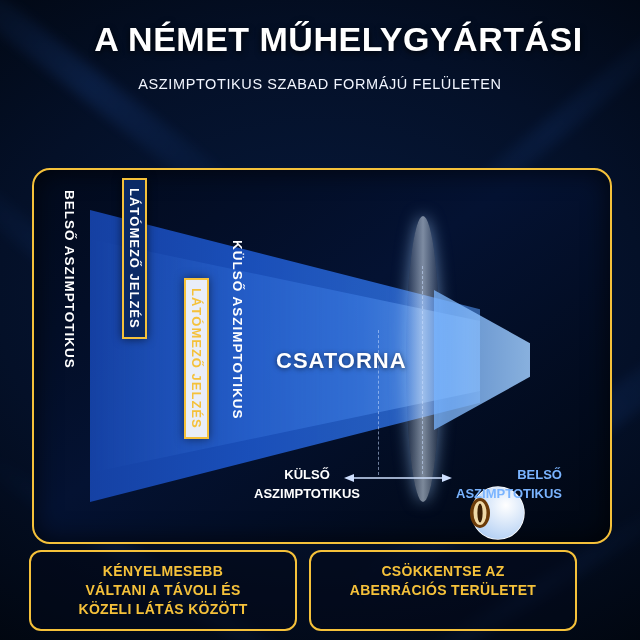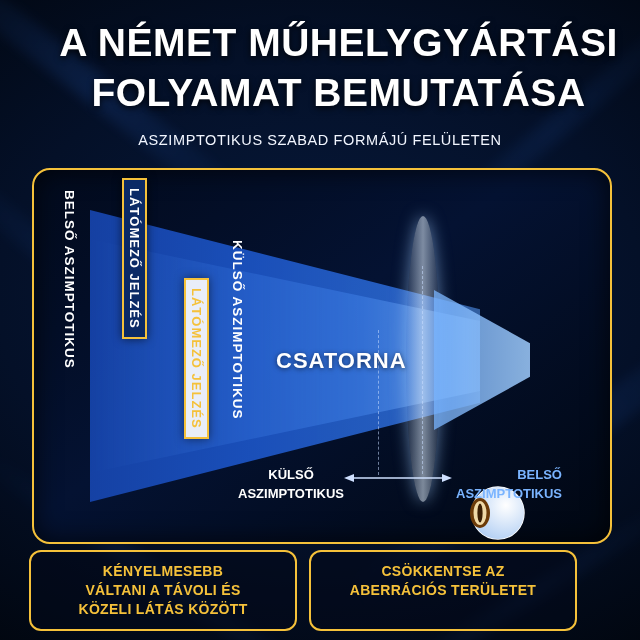--- a/index.html
+++ b/index.html
@@ -30,21 +30,21 @@
   .s5 { left: -60px;  top: 560px; width: 420px; height: 22px; transform: rotate(34deg); opacity: .35; }
   .s6 { left: 330px;  top: 585px; width: 400px; height: 20px; transform: rotate(-32deg); opacity: .30; }
 
   .header {
     position: absolute;
     left: 0; top: 18px;
     width: 640px;
     text-align: center;
   }
   .title {
-    font-size: 39px;
+    font-size: 34px;
     font-weight: bold;
     letter-spacing: 0.5px;
     line-height: 1.28;
     text-shadow: 0 2px 6px rgba(0,0,0,0.8);
     padding: 0 22px;
     margin-left: 37px;
   }
   .subtitle {
     margin-top: 14px;
     font-size: 14.5px;
@@ -162,21 +162,21 @@
     text-shadow: 0 1px 5px rgba(0,0,0,0.6);
   }
   
   .axis-left, .axis-right {
     position: absolute;
     text-align: center;
     font-size: 13px;
     font-weight: bold;
     line-height: 1.45;
   }
-  .axis-left { left: 192px; top: 296px; width: 130px; color: #ffffff; }
+  .axis-left { left: 208px; top: 296px; width: 130px; color: #ffffff; }
   .axis-right { left: 378px; top: 296px; width: 150px; color: #7ab4ff; text-align: right; }
   .arrow-row {
     position: absolute;
     left: 310px; top: 302px;
     width: 108px; height: 12px;
   }
   .dash-v {
     position: absolute;
     width: 0; border-left: 1px dashed rgba(200,220,255,0.55);
   }
@@ -214,21 +214,20 @@
   <div class="bg-streak s1"></div>
   <div class="bg-streak s2"></div>
   <div class="bg-streak s3"></div>
   <div class="bg-streak s4"></div>
   <div class="bg-streak s5"></div>
   <div class="bg-streak s6"></div>
 
   <div class="header">
     <div class="title">
       <div>A NÉMET MŰHELYGYÁRTÁSI</div>
-      <div>FOLYAMAT BEMUTATÁSA</div>
     </div>
     <div class="subtitle">ASZIMPTOTIKUS SZABAD FORMÁJÚ FELÜLETEN</div>
   </div>
 
   <div class="panel">
 
     <div class="cone"></div>
     <div class="cone-glow"></div>
     <div class="lens"></div>
     <div class="beam2"></div>

